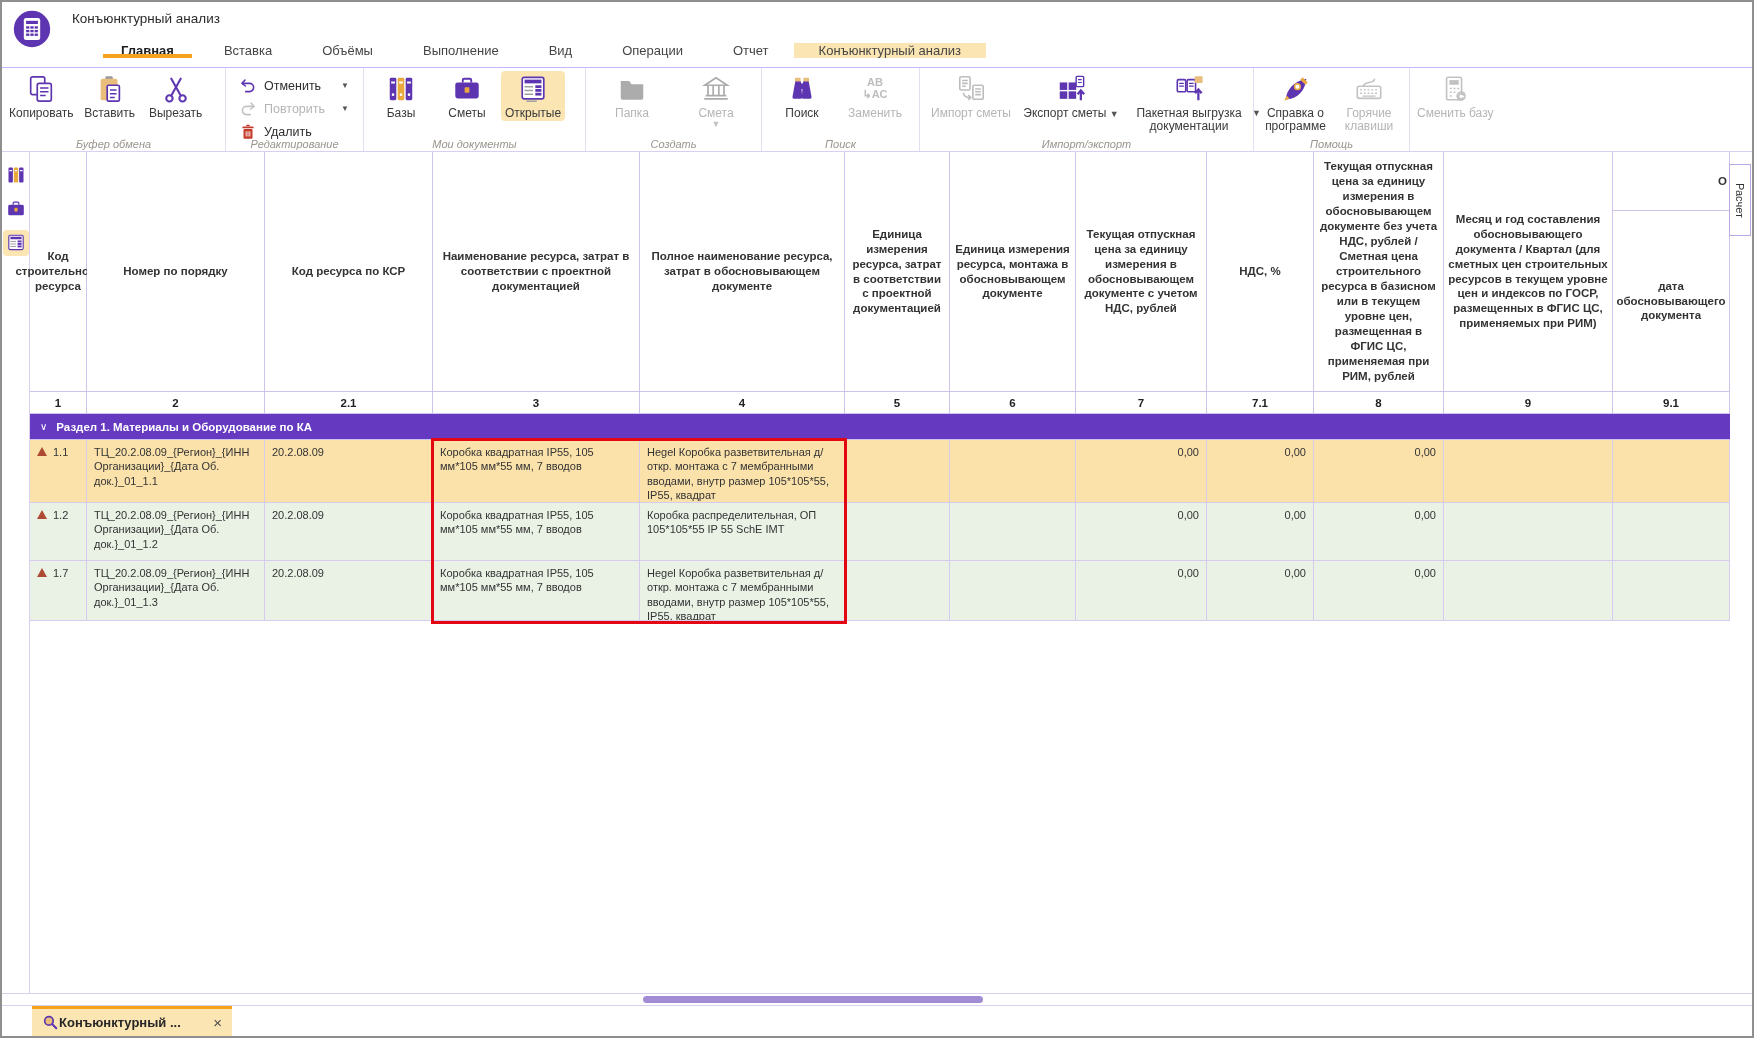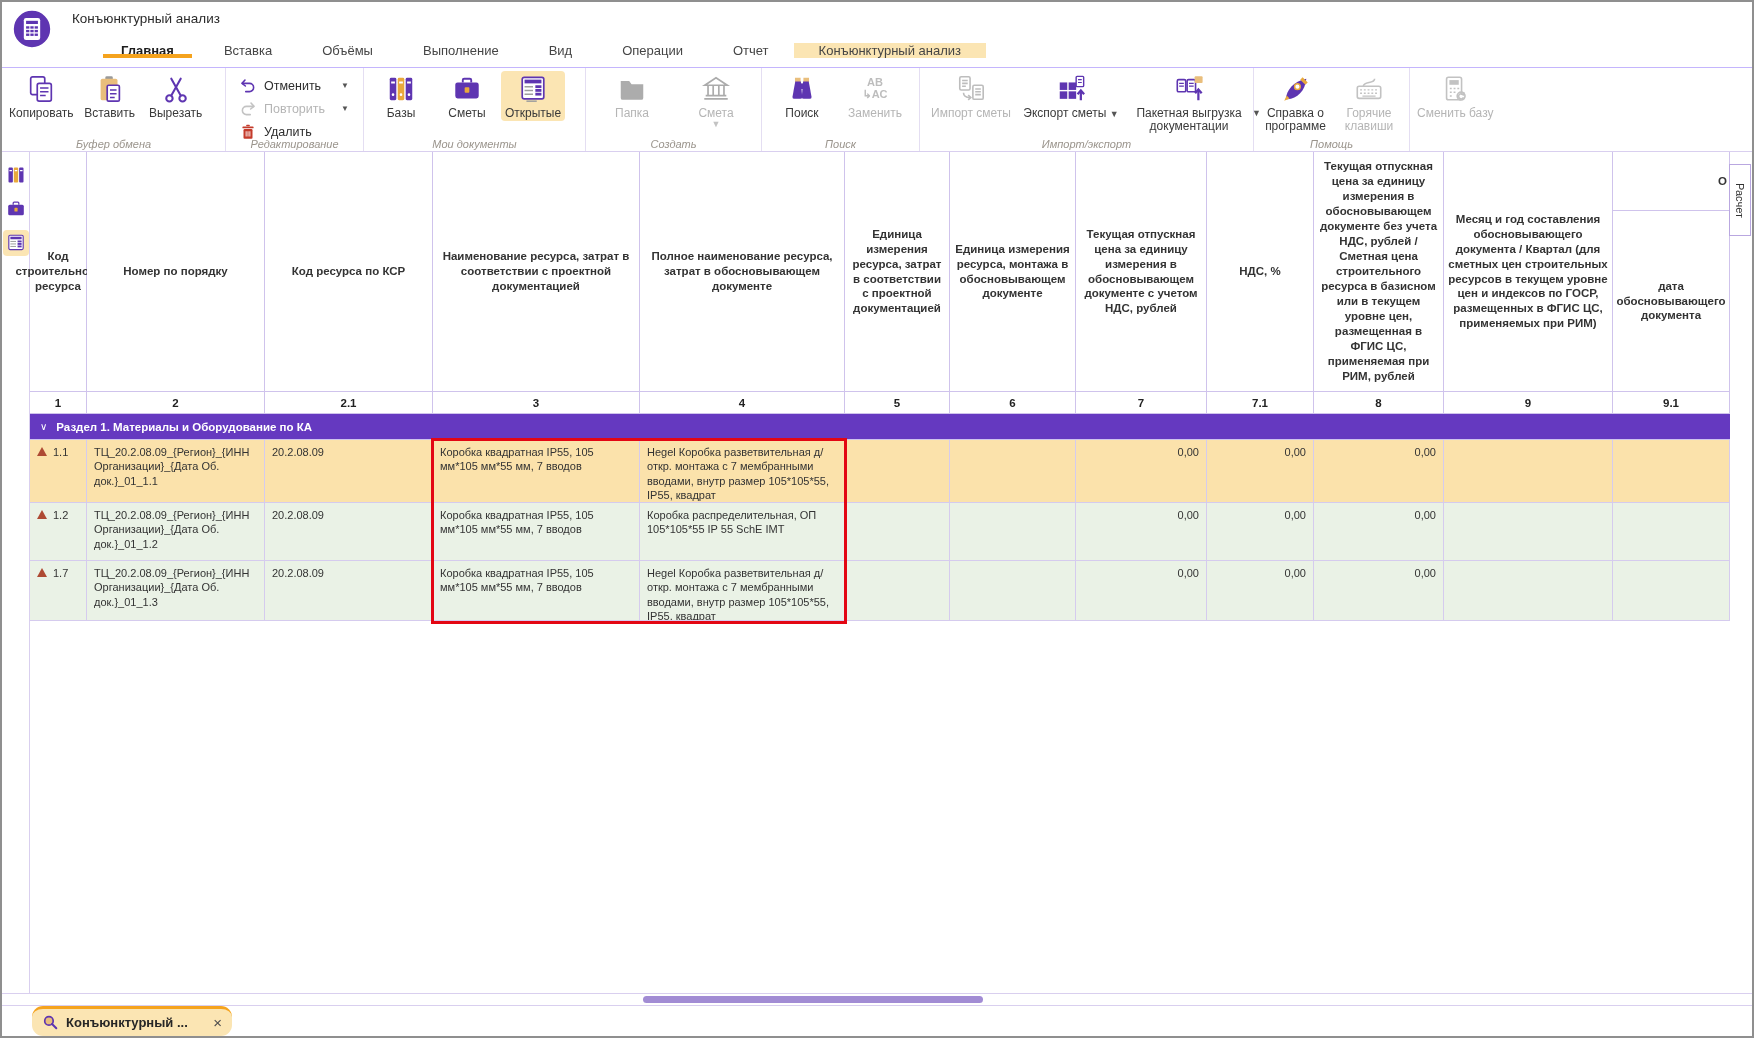--- a/index.html
+++ b/index.html
@@ -53,21 +53,21 @@
   .row-warn{background:#FBE2AB;}
   .row-ok{background:#EAF2E6;}
   .warn-tri{margin-top:2px;width:0;height:0;border-left:5.5px solid transparent;border-right:5.5px solid transparent;border-bottom:9px solid #AE4A33;flex:none;}
   .red-box{position:absolute;left:401px;top:286px;width:416px;height:186px;border:3px solid #E30613;pointer-events:none;z-index:3;}
   .right-rail{flex:1;position:relative;}
   .calc-tab{position:absolute;top:12px;left:-1px;width:22px;height:72px;background:#fff;border:1px solid #b9a7e0;display:flex;align-items:center;justify-content:center;writing-mode:vertical-rl;font-size:11px;color:#333;}
   
   .scroll-strip{height:13px;flex:none;border-top:1px solid #d9cfef;border-bottom:1px solid #d9cfef;position:relative;background:#fff;}
   .scroll-thumb{position:absolute;left:641px;top:2px;width:340px;height:7px;border-radius:4px;background:#A28CD4;}
   .tabbar{height:30px;flex:none;background:#fff;display:flex;align-items:stretch;}
-  .doc-tab{margin-left:30px;width:200px;background:#FBE5B3;border-top:3px solid #F5A31D;display:flex;align-items:center;gap:7px;padding:0 10px;font-size:13px;font-weight:bold;color:#262626;border-radius:11px;}
+  .doc-tab{margin-left:30px;width:200px;background:#FBE5B3;border-top:3px solid #F5A31D;display:flex;align-items:center;padding:0 10px;font-size:13px;font-weight:bold;color:#262626;}
   .doc-tab .close{margin-left:auto;font-size:15px;color:#4d4d4d;font-weight:normal;}
 </style>
 </head>
 <body>
 
 <div class="window">
 
   <div class="titlebar">
     <svg class="app-icon" viewBox="0 0 44 44">
       <circle cx="22" cy="22" r="21" fill="#5E35B1" stroke="#fff" stroke-width="2"></circle>

